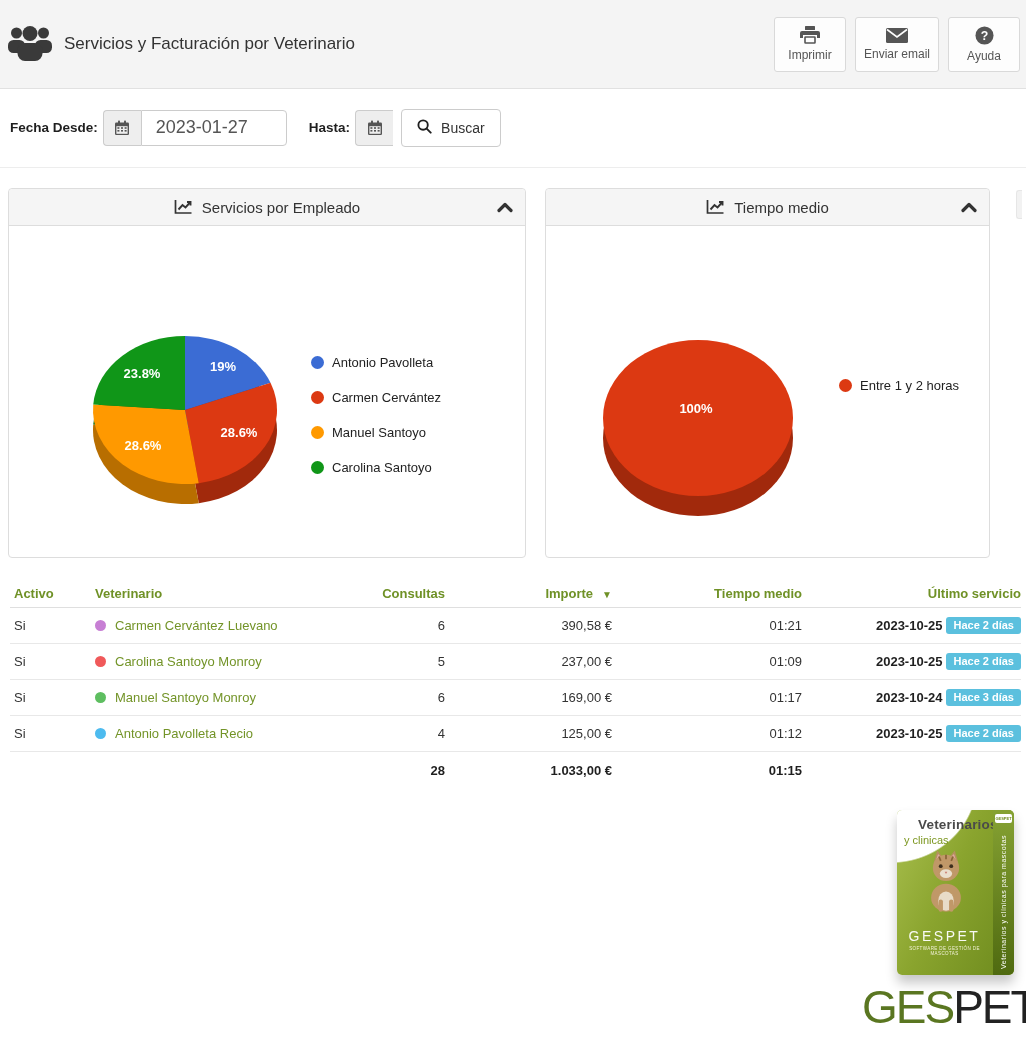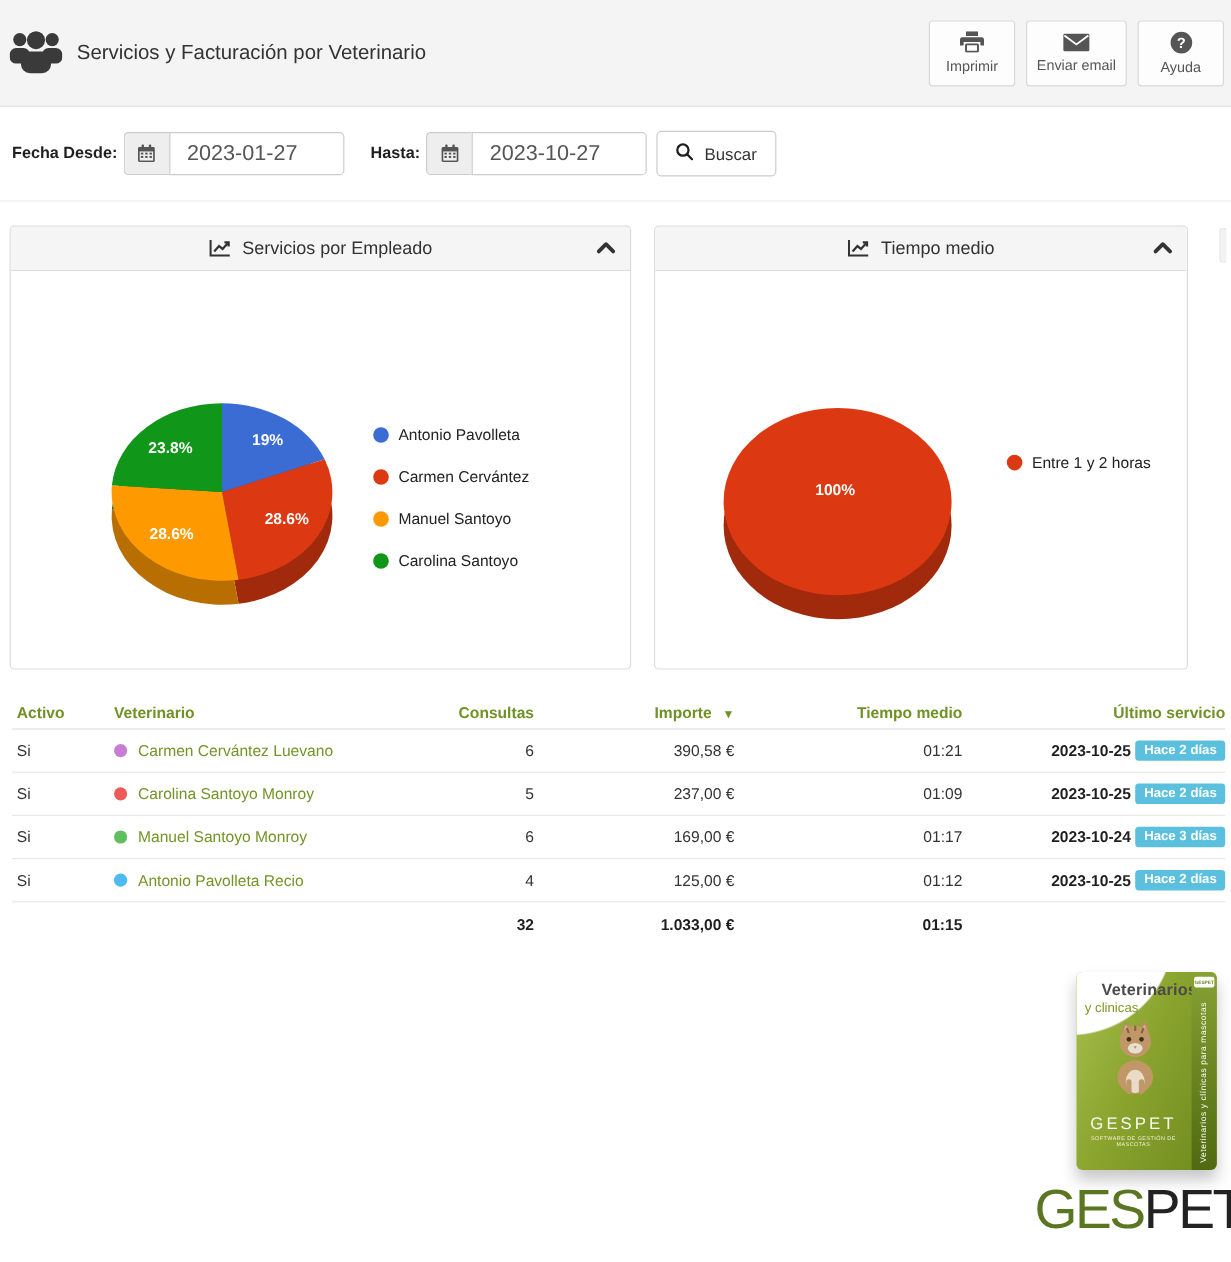--- a/index.html
+++ b/index.html
@@ -179,21 +179,20 @@
           <g fill="#555">
             <rect x="3.4" y="7.2" width="2" height="1.6"></rect>
               <rect x="7" y="7.2" width="2" height="1.6"></rect>
               <rect x="10.6" y="7.2" width="2" height="1.6"></rect>
             <rect x="3.4" y="10" width="2" height="1.6"></rect>
               <rect x="7" y="10" width="2" height="1.6"></rect>
               <rect x="10.6" y="10" width="2" height="1.6"></rect>
           </g>
         </svg>
       </span>
-      <input class="ig-input" value="2023-10-27" style="">
     </div>
     <button class="search-btn">
       <span>
         <svg viewBox="0 0 16 16" width="15" height="15" fill="none" stroke="#1f1f1f" stroke-width="2">
           <circle cx="6.5" cy="6.5" r="5"></circle>
           <line x1="10.3" y1="10.3" x2="14.6" y2="14.6" stroke-linecap="round"></line>
         </svg>
       </span>
       <span>Buscar</span>
     </button>
@@ -358,21 +357,21 @@
       <div class="cell c-right">01:12</div>
       <div class="date-cell">
         <span class="date-txt">2023-10-25</span>
         <span class="badge">Hace 2 días</span>
       </div>
     </div>
 
     <div class="tr totals">
       <div></div>
         <div></div>
-      <div class="tot c-right">32</div>
+      <div class="tot c-right">28</div>
       <div class="tot c-right">1.033,00 €</div>
       <div class="tot c-right">01:15</div>
       <div></div>
     </div>
   </section>
 
   <div class="boxart">
     <div class="box-swoosh"></div>
     <div class="box-t1">Veterinarios</div>
     <div class="box-t2">y clinicas</div>

